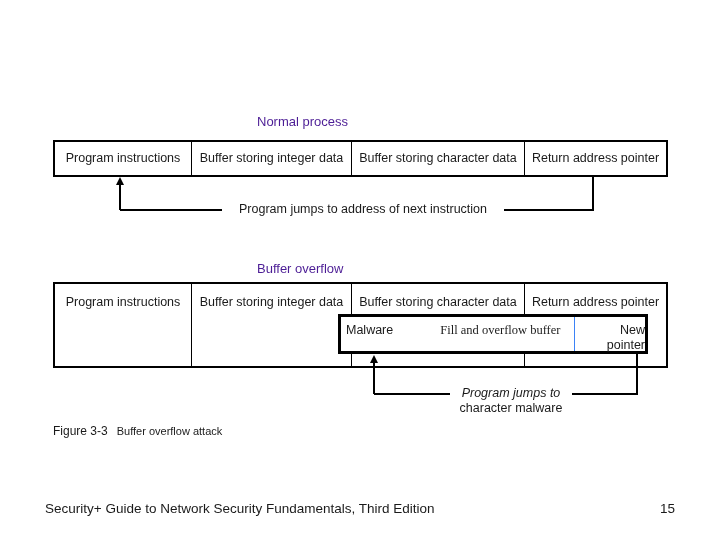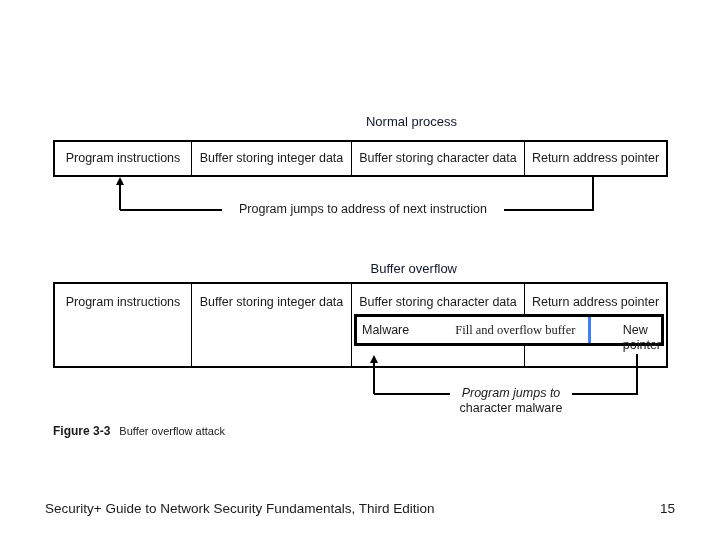--- a/index.html
+++ b/index.html
@@ -19,23 +19,23 @@
   #slide {
     position: absolute;
     inset: 0;
   }
 
   
   .dlabel {
     position: absolute;
     font-size: 13px;
     line-height: 16px;
-    text-align: right;
-    white-space: nowrap;
-    color: #0f172a;
+    text-align: left;
+    white-space: nowrap;
+    color: #4c1d95;
   }
 
   .memrow {
     position: absolute;
     box-sizing: border-box;
     border: 2px solid #000000;
     background: #ffffff;
     display: flex;
     flex-direction: row;
   }
@@ -76,22 +76,22 @@
     font-size: 12.5px;
     line-height: 15px;
     color: #1a1a1a;
     padding-top: 6px;
     white-space: nowrap;
   }
   .ov-left   { flex: 0 0 86px; text-align: left; padding-left: 5px; }
   .ov-mid    { flex: 1 1 auto; text-align: center; font-family: Liberation Serif, serif; }
   .ov-right  {
     flex: 0 0 52px;
-    text-align: left;
-    border-left: 3px solid #3b82f6;
+    text-align: right;
+    border-left: 1px solid #3b82f6;
     white-space: normal;
     align-self: stretch;
     padding-left: 32px;
   }
 
   
   .hline {
     position: absolute;
     background: #000000;
     height: 2px;
@@ -126,21 +126,21 @@
   #caption {
     position: absolute;
     left: 53px;
     top: 424px;
     font-size: 11px;
     line-height: 14px;
     color: #1a1a1a;
     white-space: nowrap;
   }
   #caption .cap-num {
-    font-weight: bold;
+    font-weight: normal;
     font-size: 12px;
     margin-right: 9px;
   }
 
   #footer {
     position: absolute;
     left: 0;
     right: 0;
     top: 500px;
     height: 20px;
@@ -191,21 +191,21 @@
 
     <div class="dlabel" style="left:257px; top:261px; width:200px;">Buffer overflow</div>
 
     <div class="memrow tall" style="left:53px; top:282px; width:615px; height:86px;">
       <div class="memcell" style="flex:0 0 137px;">Program instructions</div>
       <div class="memcell" style="flex:0 0 160px;">Buffer storing integer data</div>
       <div class="memcell" style="flex:0 0 173px;">Buffer storing character data</div>
       <div class="memcell" style="flex:1 1 auto;">Return address pointer</div>
     </div>
 
-    <div class="overlay-box" style="left:354px; top:314px; width:310px; height:32px;">
+    <div class="overlay-box" style="left:338px; top:314px; width:310px; height:40px;">
       <div class="ov-cell ov-left">Malware</div>
       <div class="ov-cell ov-mid">Fill and overflow buffer</div>
       <div class="ov-cell ov-right">New pointer</div>
     </div>
 
     <div class="vline" style="left:636px; top:354px; height:41px;"></div>
     <div class="hline" style="left:374px; top:393px; width:264px;"></div>
     <div class="vline" style="left:373px; top:362px; height:32px;"></div>
     <div class="arrowhead-up" style="left:370px; top:355px;"></div>
 

